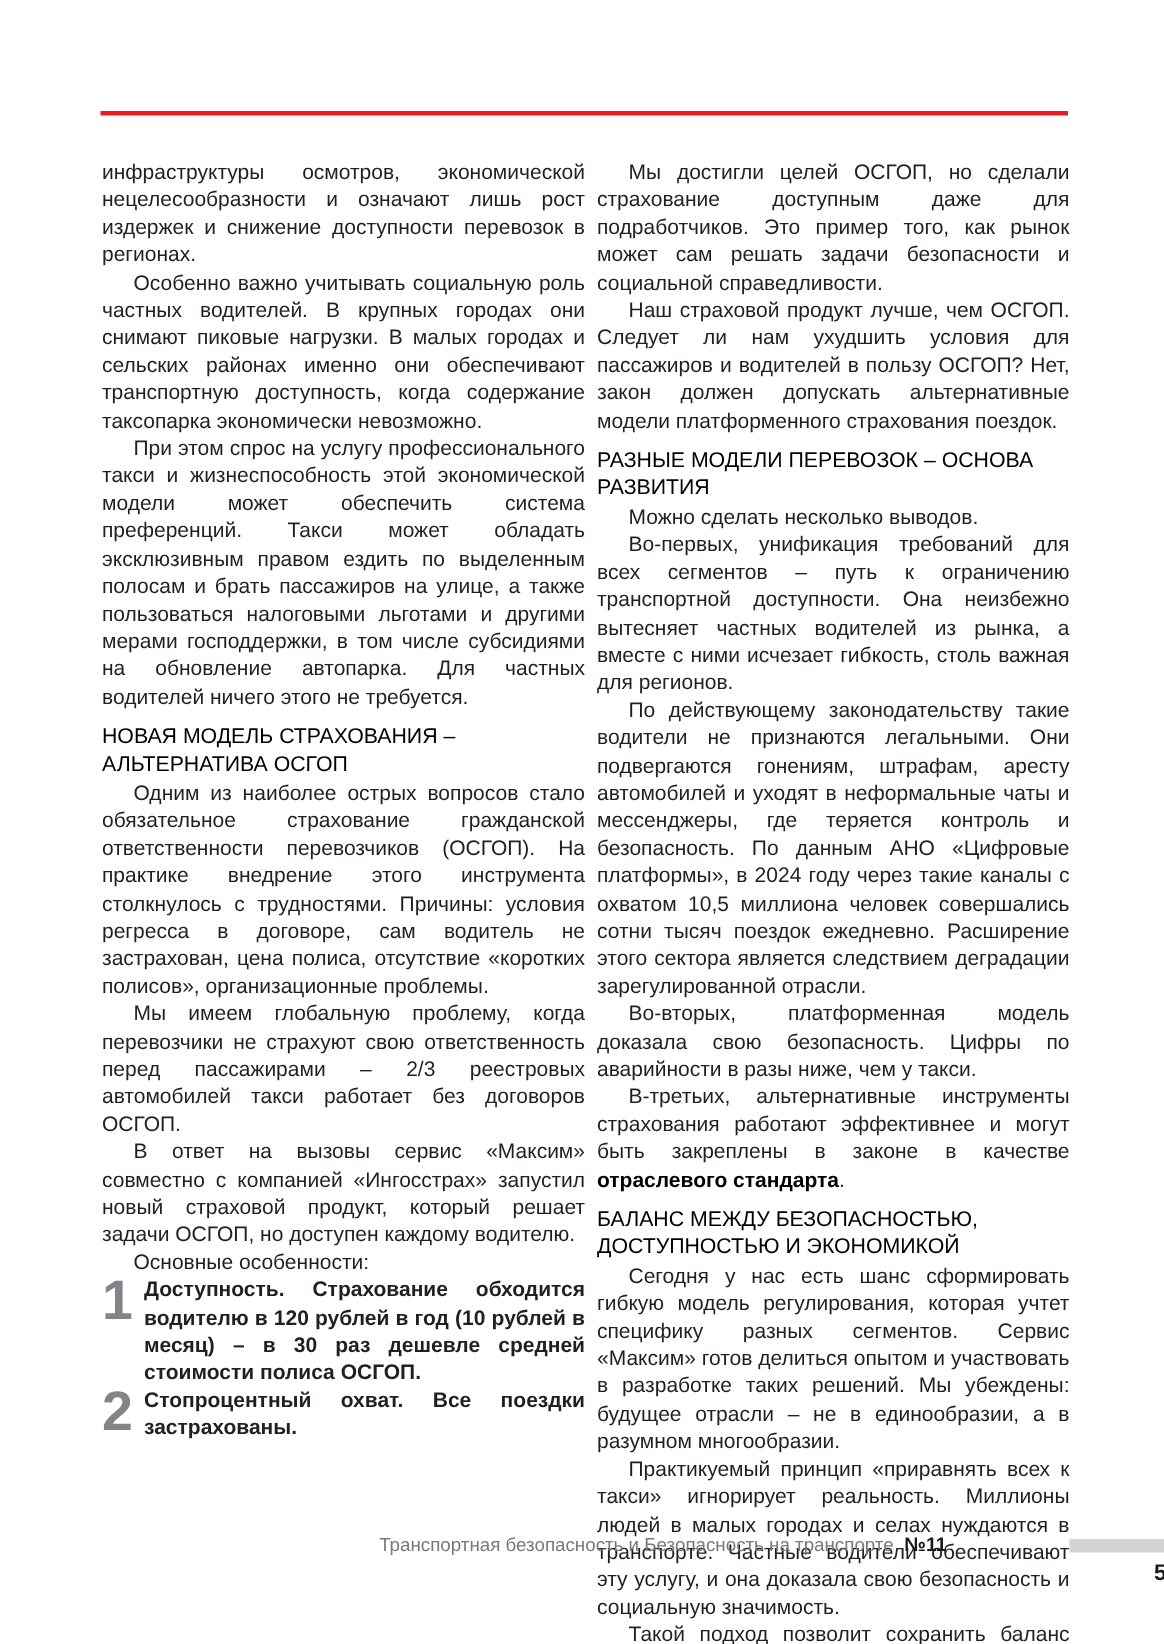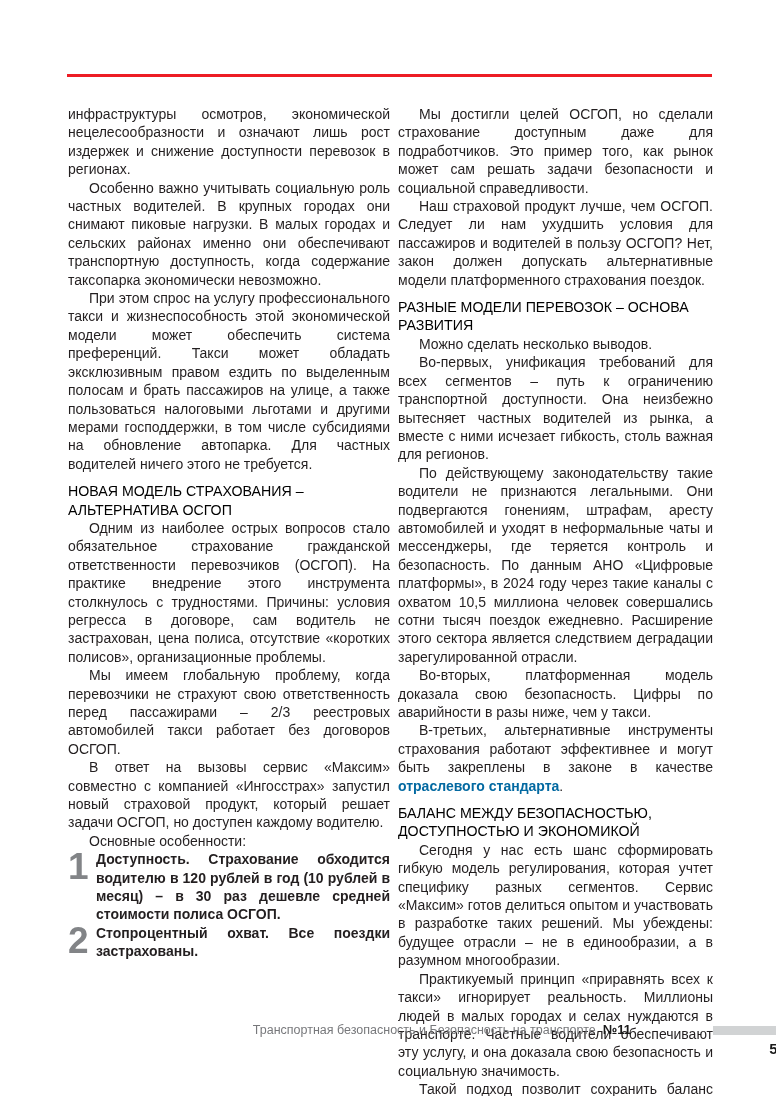--- a/index.html
+++ b/index.html
@@ -63,21 +63,21 @@
   }
   .footer-bar{
     position:absolute;top:1026px;left:713px;width:63px;height:9px;
     background:var(--bargray);
   }
   .page-num{
     position:absolute;top:1040px;left:0;width:746px;
     text-align:right;
     font-size:15px;font-weight:bold;color:#1a1a1a;padding-left:40px;
   }
-  strong.inline-bold{font-weight:bold;color:#0369a1;}
+  strong.inline-bold{font-weight:bold;color:#000000;}
 </style>
 </head>
 <body>
 
 <div class="page">
 
   <div class="rule-top"></div>
 
   <div class="col col-left">
     <p class="body">инфраструктуры осмотров, экономической нецелесообразности и означают лишь рост издержек и снижение доступности перевозок в регионах.</p>

